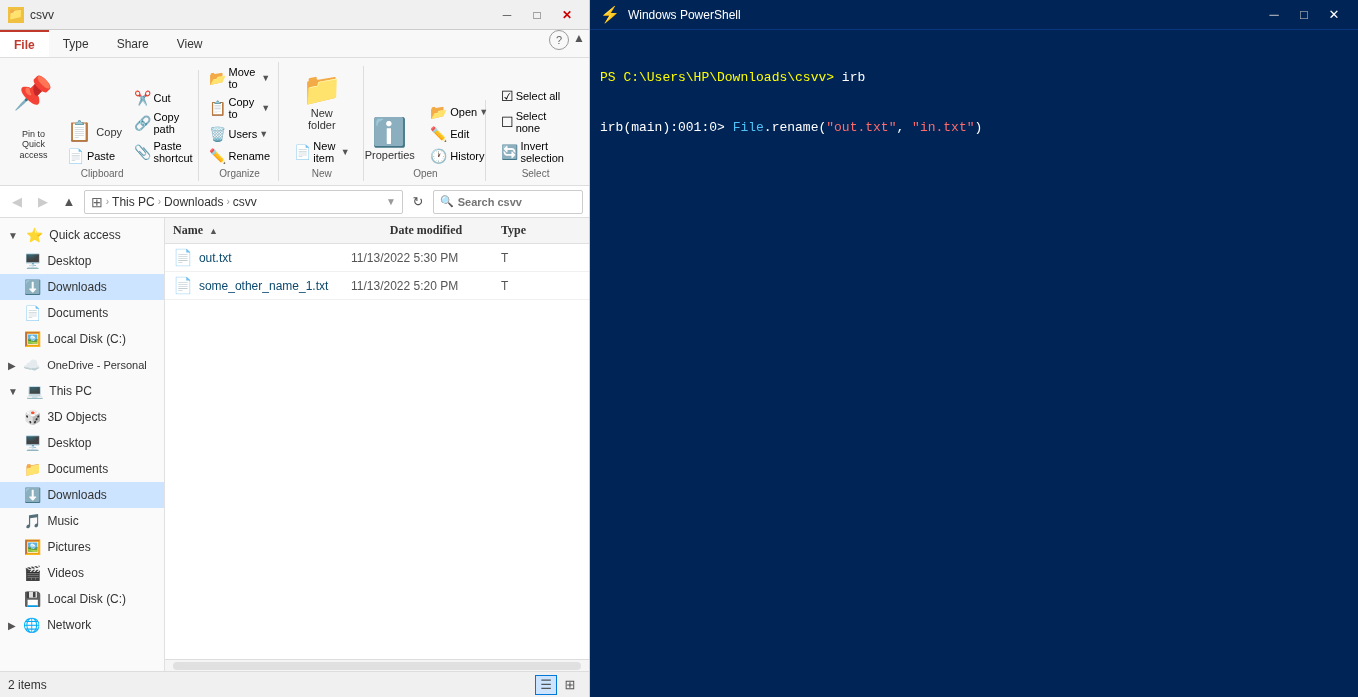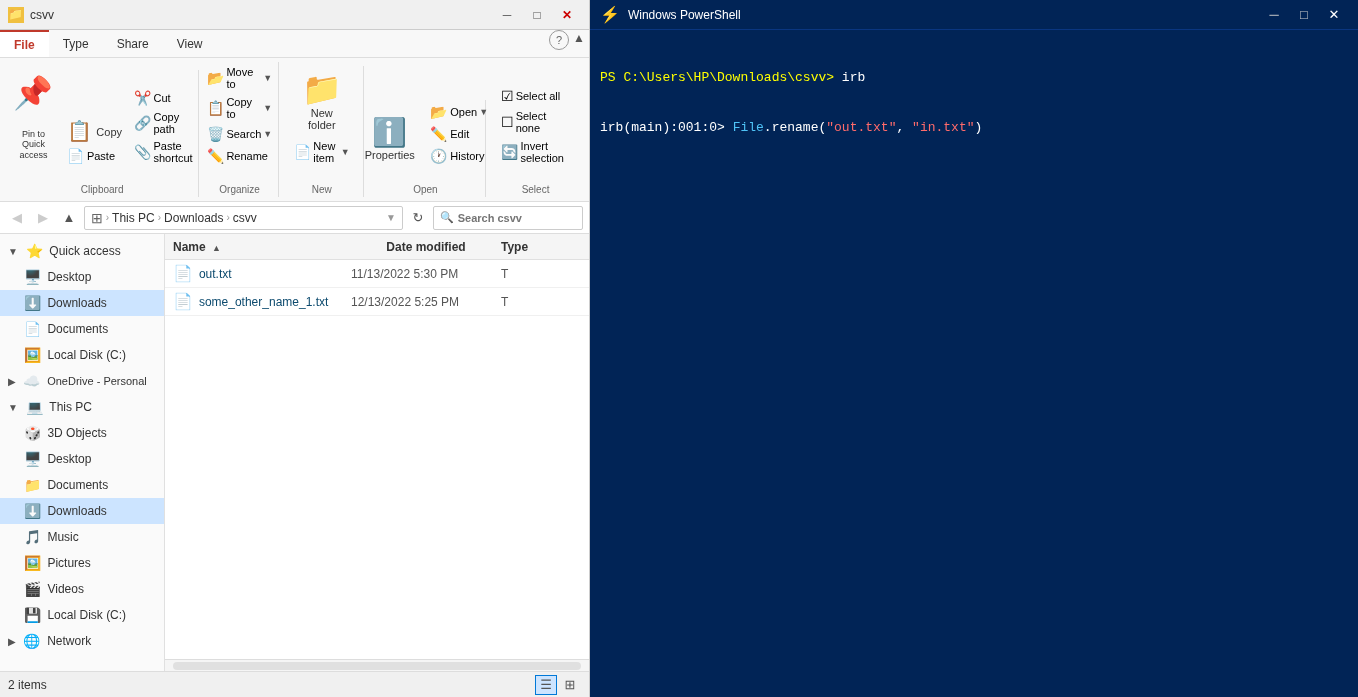--- a/index.html
+++ b/index.html
@@ -15,21 +15,21 @@
     .title-bar-controls { display: flex; gap: 2px; }
     .title-btn { width: 28px; height: 20px; border: none; background: transparent; cursor: pointer; font-size: 12px; display: flex; align-items: center; justify-content: center; color: #555; }
 
     
     .ribbon { background: #f8f8f8; border-bottom: 1px solid #ddd; }
     .ribbon-tabs { display: flex; height: 28px; border-bottom: 1px solid #ddd; }
     .ribbon-tab { padding: 0 14px; display: flex; align-items: center; font-size: 12px; cursor: pointer; color: #333; }
     .ribbon-tab.active { background: #fff; border-top: 2px solid #e05a00; color: #c0392b; }
     .ribbon-body { display: flex; padding: 4px 6px; align-items: flex-end; gap: 2px; min-height: 90px; }
     .ribbon-group { display: flex; flex-direction: column; align-items: center; border-right: 1px solid #ddd; padding: 2px 8px; min-width: 60px; }
-    .ribbon-group-label { font-size: 10px; color: #666; margin-top: 18px; }
+    .ribbon-group-label { font-size: 10px; color: #666; margin-top: 2px; }
     .ribbon-row { display: flex; gap: 2px; align-items: flex-end; }
     .ribbon-btn-sm-row { display: flex; align-items: center; gap: 2px; padding: 1px 4px; cursor: pointer; border: 1px solid transparent; border-radius: 2px; font-size: 11px; }
     .ribbon-btn-sm-row .icon { font-size: 14px; }
     .chevron { font-size: 9px; color: #555; }
     .ribbon-btn-large { display: flex; flex-direction: column; align-items: center; padding: 4px 6px; cursor: pointer; border: 1px solid transparent; border-radius: 2px; }
     .ribbon-btn-large .icon { font-size: 32px; line-height: 1; }
     .ribbon-btn-large .label { font-size: 11px; color: #333; text-align: center; margin-top: 2px; }
 
     
     .address-bar { display: flex; align-items: center; padding: 3px 6px; gap: 4px; border-bottom: 1px solid #ddd; background: #fff; height: 32px; }
@@ -48,21 +48,21 @@
 
     
     .sidebar { width: 165px; border-right: 1px solid #e0e0e0; overflow-y: auto; background: #fafafa; padding-top: 4px; }
     .sidebar-item { display: flex; align-items: center; padding: 3px 8px; cursor: pointer; gap: 6px; font-size: 12px; color: #333; height: 26px; }
     .sidebar-item.active { background: #cce4ff; }
     .sidebar-item .sicon { font-size: 14px; }
     .sidebar-expand { font-size: 10px; color: #555; margin-right: 2px; }
 
     
     .file-list { flex: 1; overflow-y: auto; display: flex; flex-direction: column; }
-    .file-list-header { display: flex; padding: 3px 8px; border-bottom: 1px solid #e0e0e0; background: #f5f5f5; font-size: 12px; color: #333; font-weight: 600; height: 26px; align-items: center; }
+    .file-list-header { display: flex; padding: 3px 8px; border-bottom: 1px solid #e0e0e0; background: #f5f5f5; font-size: 12px; color: #333; font-weight: 600; height: 26px; align-items: center; font-family: Liberation Serif, serif; }
     .col-name { flex: 1; }
     .col-date { width: 150px; text-align: center; }
     .col-type { width: 80px; }
     .col-sort-arrow { font-size: 9px; color: #555; margin-left: 3px; }
     .file-row { display: flex; align-items: center; padding: 3px 8px; cursor: pointer; height: 28px; border-bottom: 1px solid #f0f0f0; }
     .file-icon { font-size: 16px; margin-right: 6px; color: #555; }
     .file-name { flex: 1; font-size: 12px; color: #0c4a6e; }
     .file-date { width: 150px; font-size: 12px; color: #555; }
     .file-type { width: 80px; font-size: 12px; color: #555; }
 
@@ -174,21 +174,21 @@
             <span class="label">Move to</span>
             <span class="chevron">▼</span>
           </div>
           <div class="ribbon-btn-sm-row">
             <span class="icon">📋</span>
             <span class="label">Copy to</span>
             <span class="chevron">▼</span>
           </div>
           <div class="ribbon-btn-sm-row">
             <span class="icon">🗑️</span>
-            <span class="label">Search</span>
+            <span class="label">Users</span>
             <span class="chevron">▼</span>
           </div>
           <div class="ribbon-btn-sm-row">
             <span class="icon">✏️</span>
             <span class="label">Rename</span>
           </div>
         </div>
         <div class="ribbon-group-label">Organize</div>
       </div>
 
@@ -363,21 +363,21 @@
       <div class="file-row">
         <span class="file-icon">📄</span>
         <span class="file-name">out.txt</span>
         <span class="file-date">11/13/2022 5:30 PM</span>
         <span class="file-type">T</span>
       </div>
 
       <div class="file-row">
         <span class="file-icon">📄</span>
         <span class="file-name">some_other_name_1.txt</span>
-        <span class="file-date">12/13/2022 5:25 PM</span>
+        <span class="file-date">11/13/2022 5:20 PM</span>
         <span class="file-type">T</span>
       </div>
 
       <div class="scroll-area"></div>
 
       <div style="height:12px;background:#f5f5f5;border-top:1px solid #ddd;display:flex;align-items:center;">
         <div style="flex:1;height:8px;background:#e0e0e0;border-radius:4px;margin:0 8px;"></div>
       </div>
     </div>
   </div>

